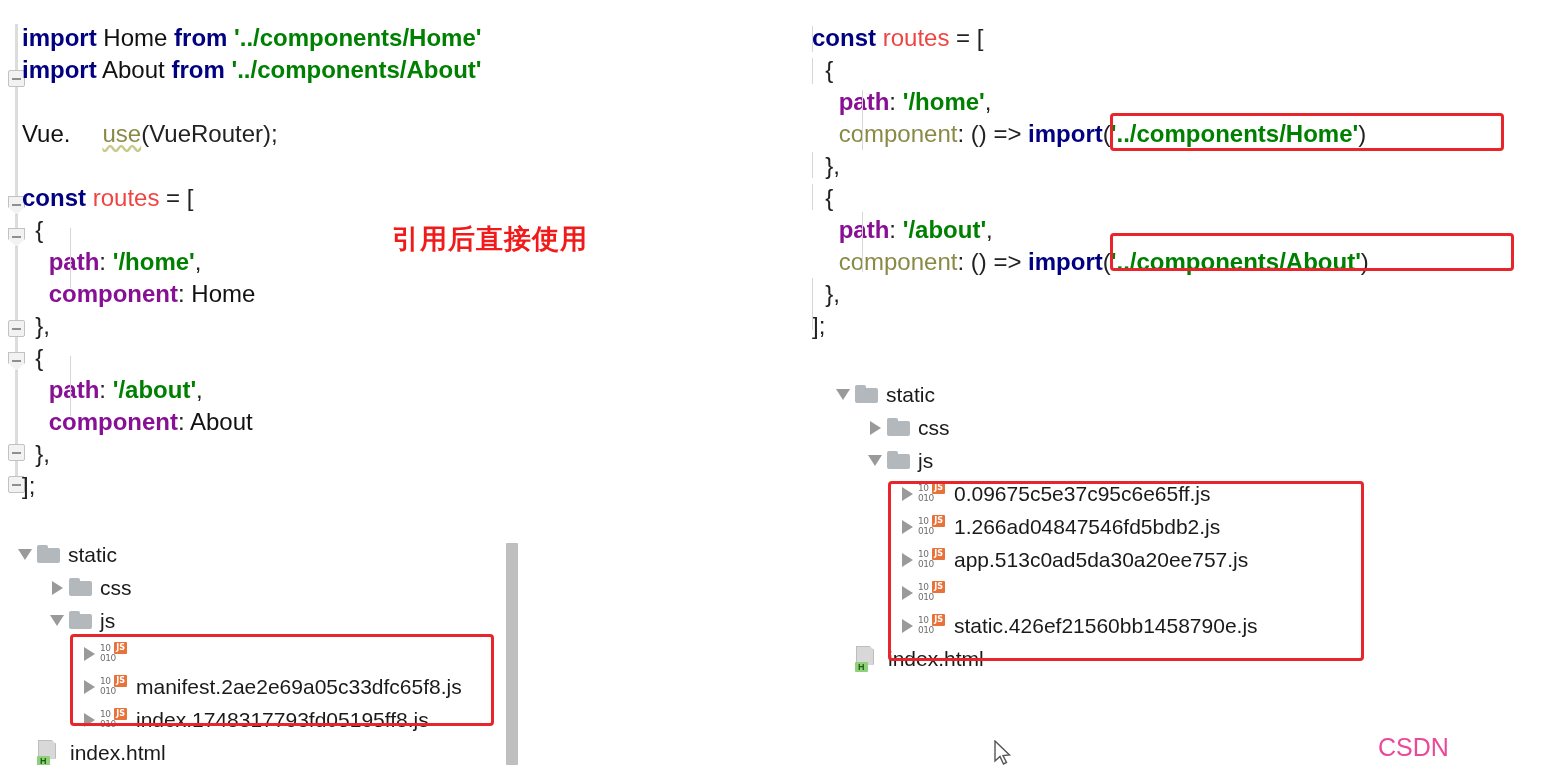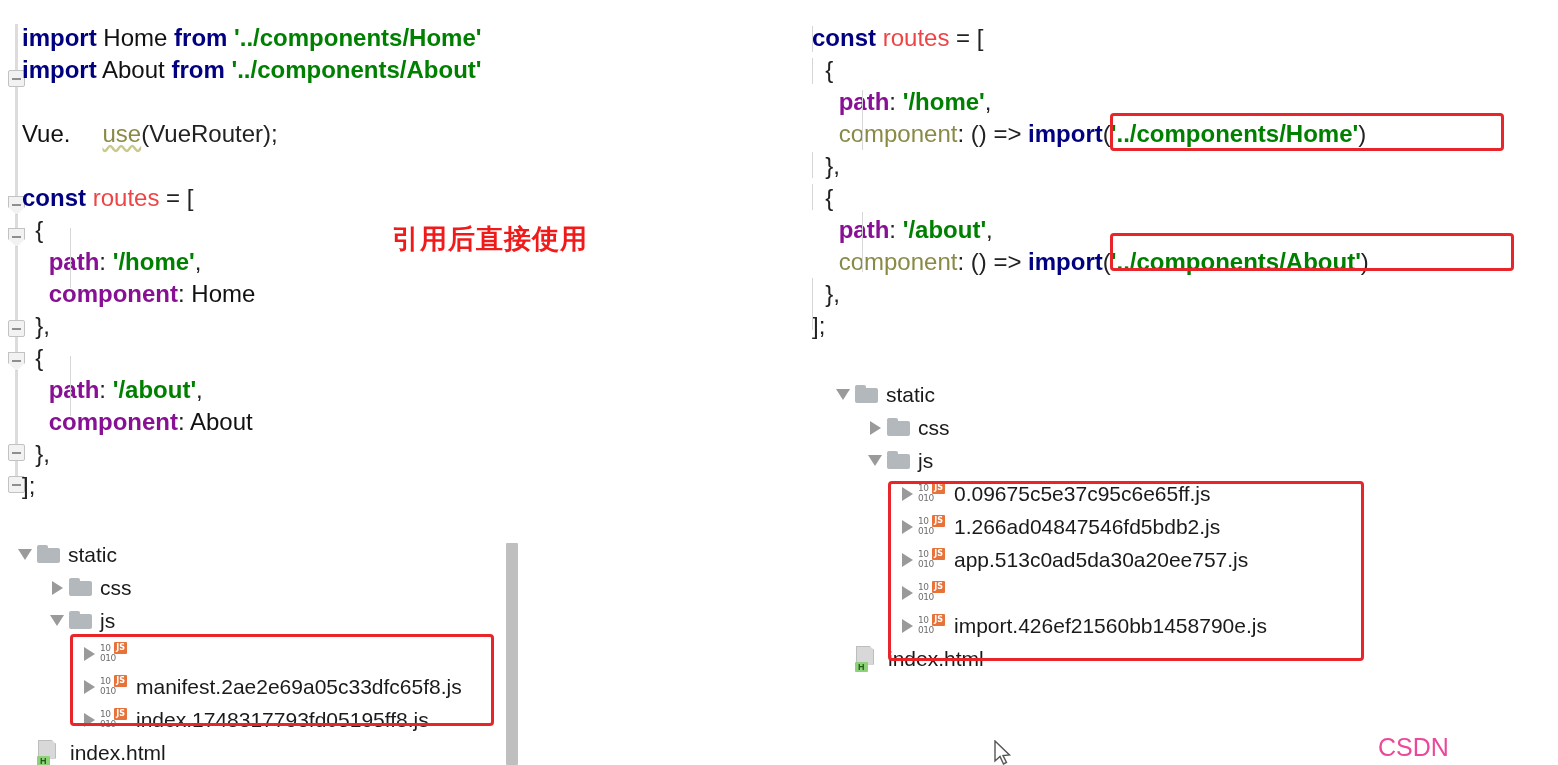--- a/index.html
+++ b/index.html
@@ -415,21 +415,21 @@
       </span>
     </div>
     <div class="tree-row" style="padding-left: 64px;">
       <span class="twisty closed">
         <i></i>
       </span>
       <span class="ic-js">
         <span class="digits">10<br>010</span>
         <span class="badge">JS</span>
       </span>
-      <span class="tree-label">import.426ef21560bb1458790e.js</span>
+      <span class="tree-label">static.426ef21560bb1458790e.js</span>
     </div>
     <div class="tree-row" style="padding-left: 0px;">
       <span class="twisty none">
         <i></i>
       </span>
       <span class="ic-html">
         <span class="page"></span>
         <span class="hbadge">H</span>
       </span>
       <span class="tree-label">index.html</span>

